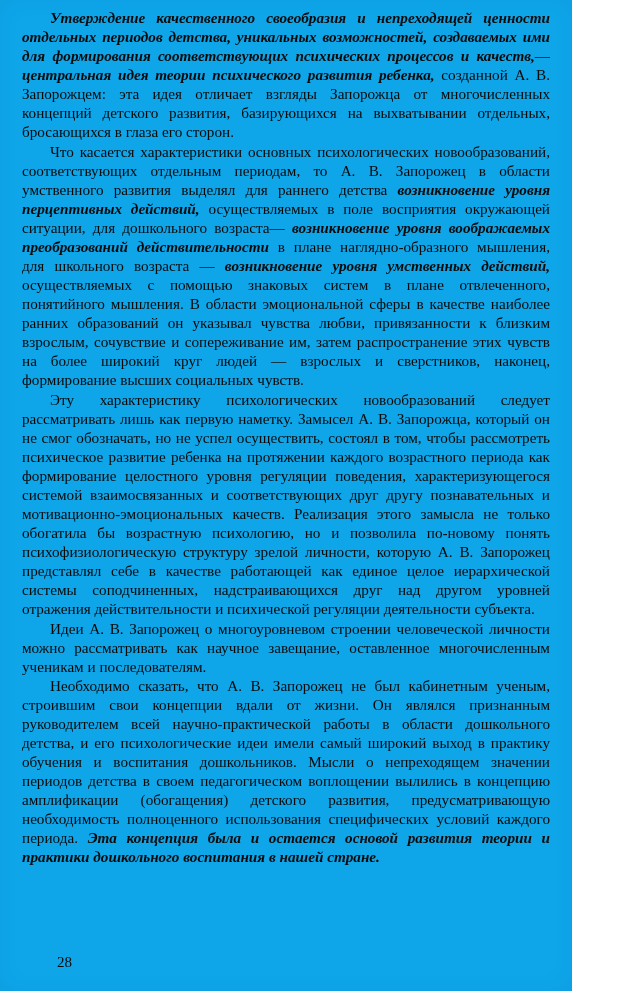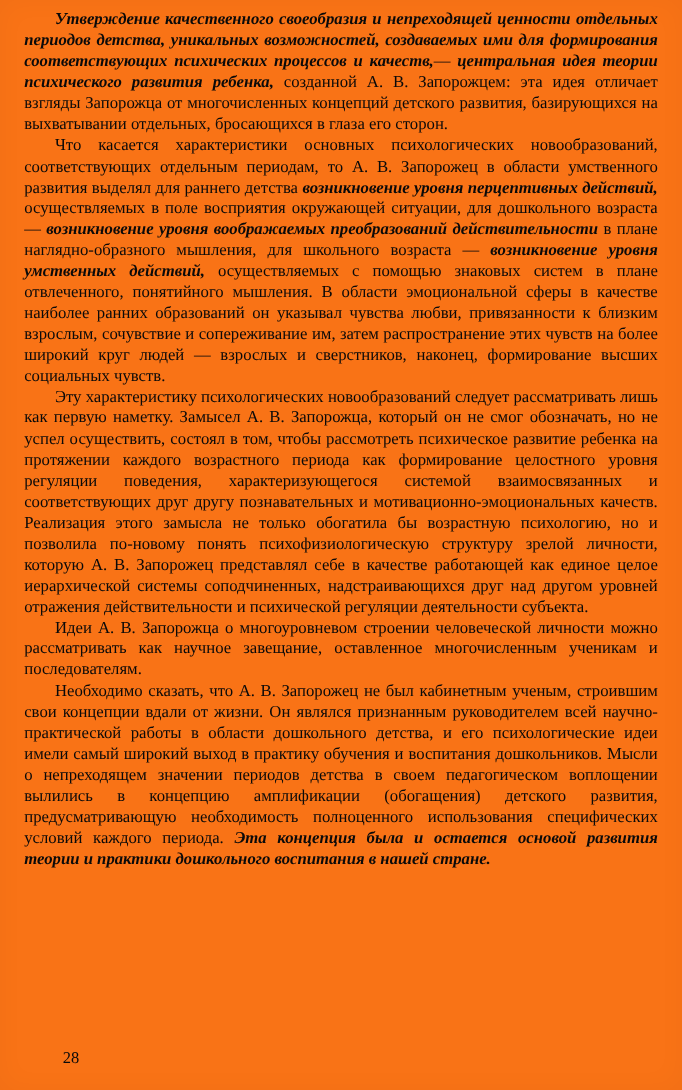--- a/index.html
+++ b/index.html
@@ -9,25 +9,25 @@
   }
   body {
     width: 620px;
     height: 991px;
     font-family: "Liberation Serif", "DejaVu Serif", serif;
     color: #000000;
     overflow: hidden;
   }
   .page {
     position: relative;
-    width: 620px;
+    width: 572px;
     height: 991px;
     box-sizing: border-box;
     padding: 8px 22px 0 22px;
-    background: #f97316;
+    background: #0ea5e9;
   }
   .textblock {
     font-size: 15.2px;
     line-height: 1.255;
     text-align: justify;
     text-justify: inter-word;
     -webkit-hyphens: none;
     hyphens: none;
     color: #0a0a0a;
   }
@@ -61,17 +61,17 @@
   }
 </style>
 </head>
 <body>
 
 <div class="page">
   <div class="textblock" id="body-text">
       <p class="para first"><span class="bolditalic">Утверждение качественного своеобразия и непреходящей ценности отдельных периодов детства, уникальных возможностей, создаваемых ими для формирования соответствующих психических процессов и качеств,</span><span>— </span><span class="bolditalic">центральная идея теории психического развития ребенка,</span><span> созданной А. В. Запорожцем: эта идея отличает взгляды Запорожца от многочисленных концепций детского развития, базирующихся на выхватывании отдельных, бросающихся в глаза его сторон.</span></p>
       <p class="para"><span>Что касается характеристики основных психологических новообразований, соответствующих отдельным периодам, то А. В. Запорожец в области умственного развития выделял для раннего детства </span><span class="bolditalic">возникновение уровня перцептивных действий,</span><span> осуществляемых в поле восприятия окружающей ситуации, для дошкольного возраста— </span><span class="bolditalic">возникновение уровня воображаемых преобразований действительности</span><span> в плане наглядно-образного мышления, для школьного возраста — </span><span class="bolditalic">возникновение уровня умственных действий,</span><span> осуществляемых с помощью знаковых систем в плане отвлеченного, понятийного мышления. В области эмоциональной сферы в качестве наиболее ранних образований он указывал чувства любви, привязанности к близким взрослым, сочувствие и сопереживание им, затем распространение этих чувств на более широкий круг людей — взрослых и сверстников, наконец, формирование высших социальных чувств.</span></p>
       <p class="para"><span>Эту характеристику психологических новообразований следует рассматривать лишь как первую наметку. Замысел А. В. Запорожца, который он не смог обозначать, но не успел осуществить, состоял в том, чтобы рассмотреть психическое развитие ребенка на протяжении каждого возрастного периода как формирование целостного уровня регуляции поведения, характеризующегося системой взаимосвязанных и соответствующих друг другу познавательных и мотивационно-эмоциональных качеств. Реализация этого замысла не только обогатила бы возрастную психологию, но и позволила по-новому понять психофизиологическую структуру зрелой личности, которую А. В. Запорожец представлял себе в качестве работающей как единое целое иерархической системы соподчиненных, надстраивающихся друг над другом уровней отражения действительности и психической регуляции деятельности субъекта.</span></p>
-      <p class="para"><span>Идеи А. В. Запорожца о многоуровневом строении человеческой личности можно рассматривать как научное завещание, оставленное многочисленным ученикам и последователям.</span></p>
+      <p class="para"><span>Идеи А. В. Запорожец о многоуровневом строении человеческой личности можно рассматривать как научное завещание, оставленное многочисленным ученикам и последователям.</span></p>
       <p class="para"><span>Необходимо сказать, что А. В. Запорожец не был кабинетным ученым, строившим свои концепции вдали от жизни. Он являлся признанным руководителем всей научно-практической работы в области дошкольного детства, и его психологические идеи имели самый широкий выход в практику обучения и воспитания дошкольников. Мысли о непреходящем значении периодов детства в своем педагогическом воплощении вылились в концепцию амплификации (обогащения) детского развития, предусматривающую необходимость полноценного использования специфических условий каждого периода. </span><span class="bolditalic">Эта концепция была и остается основой развития теории и практики дошкольного воспитания в нашей стране.</span></p>
     </div>
   <div class="pagenum">28</div>
 </div>
 
 </body></html>

